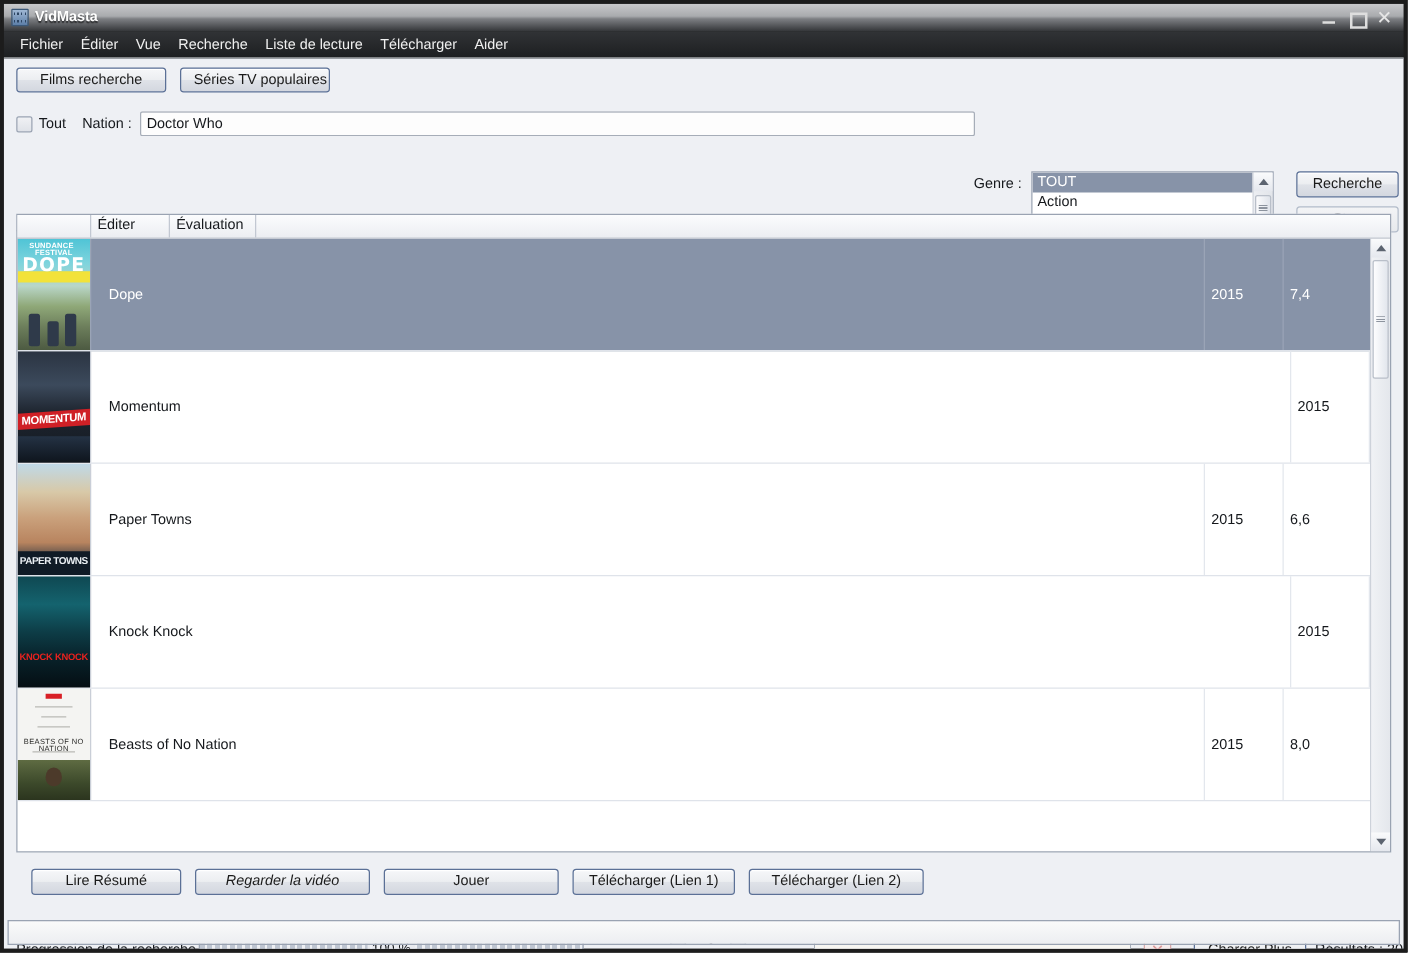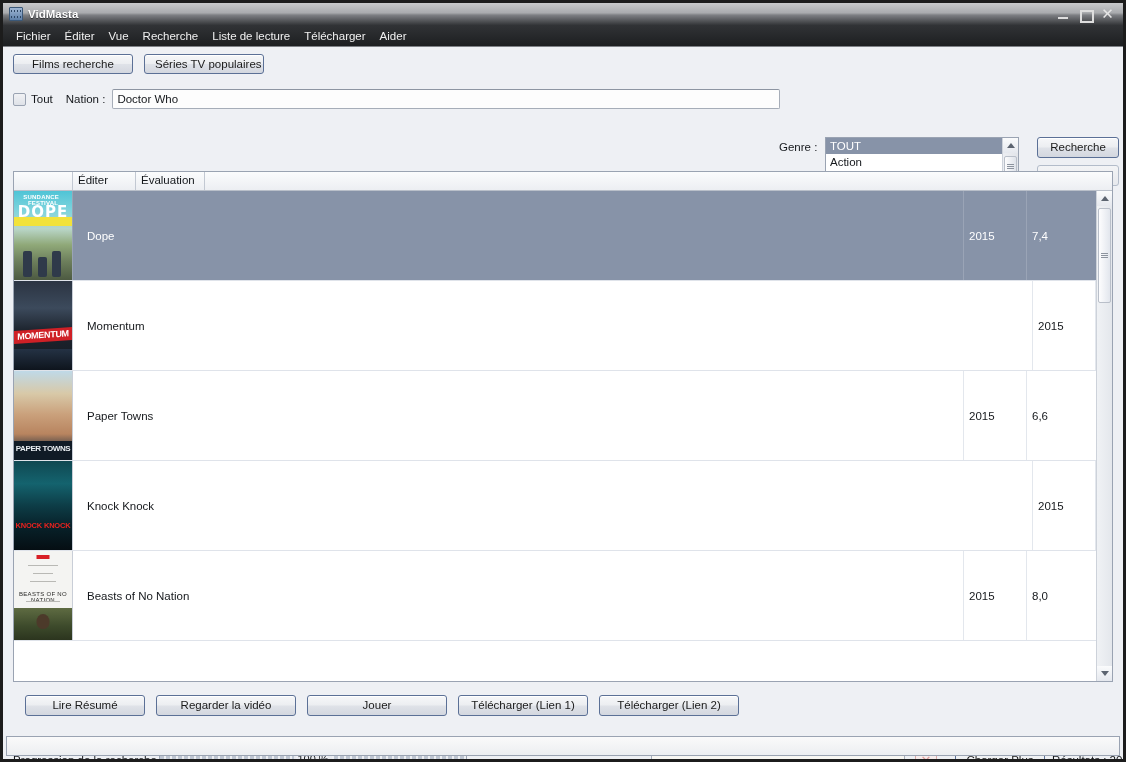--- a/index.html
+++ b/index.html
@@ -292,21 +292,21 @@
     border: 1px solid #b9bfc9; border-radius: 2px;
     display: flex; align-items: center; justify-content: center;
     cursor: default;
   }
   #table-sb-spacer { flex: 1; }
 
   
   #actions-row { position: absolute; left: 10px; top: 648px; display: flex; gap: 11px; margin-left: 12px; }
   #actions-row .btn { height: 21px; padding: 0 6px; line-height: 19px; }
   #btn-resume { width: 120px; }
-  #btn-regarder { width: 140px; }
+  #btn-regarder { width: 140px; font-style: italic; }
   #btn-jouer { width: 140px; }
   #btn-dl1 { width: 130px; }
   #btn-dl2 { width: 140px; }
 
   
   #progress-label { position: absolute; left: 10px; top: 707px; }
   #progress-bar {
     position: absolute; left: 156px; top: 702px; width: 308px; height: 20px;
     border: 1px solid #9aa3b2; border-radius: 2px;
     background: repeating-linear-gradient(to right,

